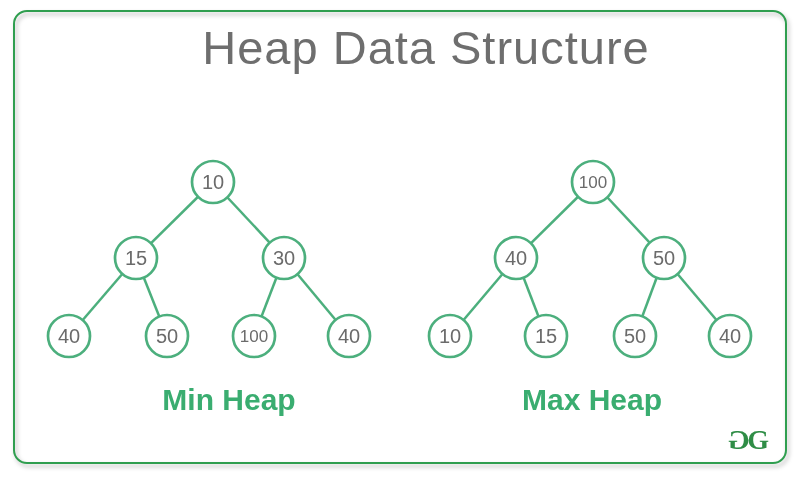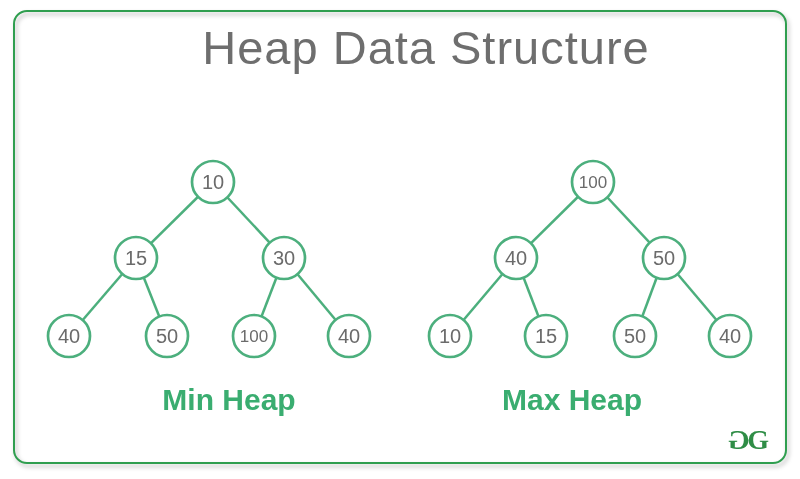--- a/index.html
+++ b/index.html
@@ -46,21 +46,21 @@
   .heap-label {
     position: absolute;
     top: 383px;
     transform: translateX(-50%);
     font-size: 30px;
     font-weight: 700;
     color: #3aad70;
     white-space: nowrap;
   }
   .heap-label.min { left: 201px; margin-left: 28px; }
-  .heap-label.max { left: 572px; }
+  .heap-label.max { left: 592px; }
   .logo {
     position: absolute;
     top: 426px;
     right: 31px;
     font-family: "Liberation Serif", serif;
     font-size: 28px;
     font-weight: 700;
     color: #2f8d46;
     line-height: 1;
   }

